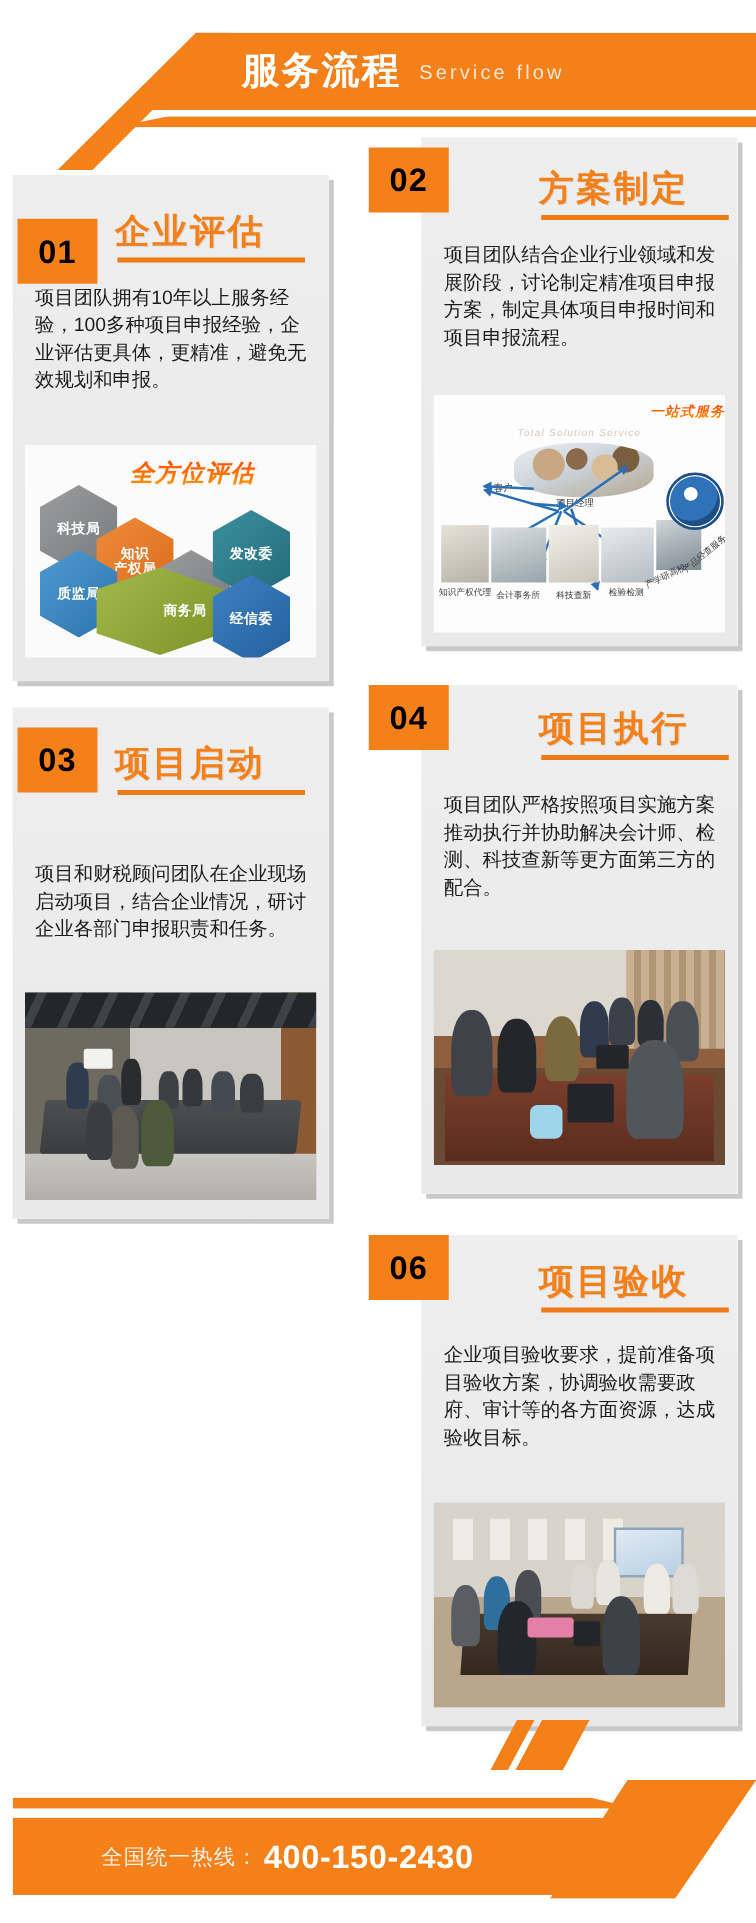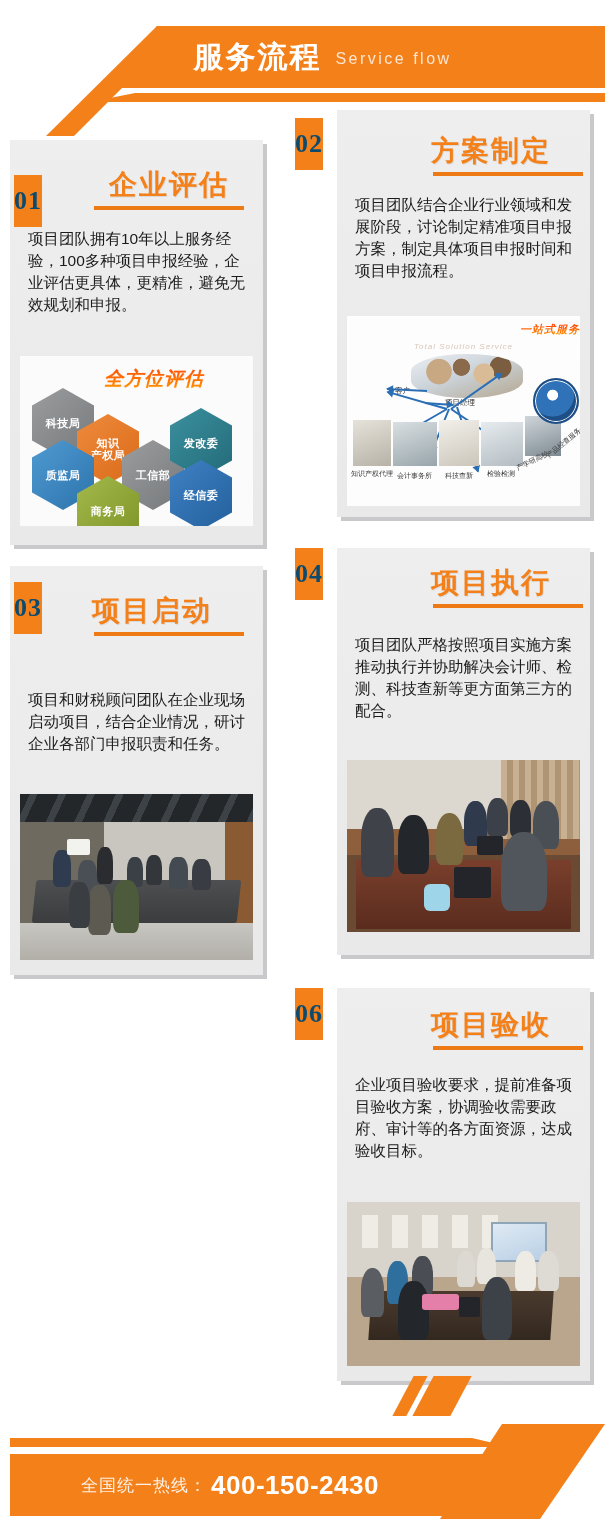--- a/index.html
+++ b/index.html
@@ -48,27 +48,26 @@
   }
 
   
   .card{position:absolute;}
   .card-body{
     position:absolute;left:0;top:0;
     background:linear-gradient(180deg,#eeeeef 0%,#e9e9ea 100%);
     box-shadow:4px 4px 0 0 #c9c9cb;
   }
   .badge{
-    position:absolute;width:28px;height:52px;
-    background:#F4801A;
-    color:#0c4a6e;font-size:26px;font-weight:bold;
+    position:absolute;width:64px;height:52px;
+    background:#F4801A;
+    color:#000000;font-size:26px;font-weight:bold;
     display:flex;align-items:center;justify-content:center;
     letter-spacing:1px;
     z-index:5;
-    font-family:Liberation Serif, serif;
   }
   .card-title{
     position:absolute;
     color:#F4801A;font-size:28px;font-weight:bold;letter-spacing:2px;
     white-space:nowrap;
     text-shadow:1px 1px 0 rgba(0,0,0,.08);
   }
   .title-rule{
     position:absolute;height:4px;background:#EE7A15;
   }
@@ -234,40 +233,40 @@
     <div class="hdr-line"></div>
     <div class="hdr-text">
       <span class="hdr-cn">服务流程</span>
       <span class="hdr-en">Service flow</span>
     </div>
   </div>
 
   <div class="card" style="left:10px;top:140px;width:258px;height:410px;">
     <div class="card-body" style="width:253px;height:405px;"></div>
     <div class="badge" style="left:4px;top:19px;margin-top:16px;">01</div>
-    <div class="card-title" style="left:82px;top:26px;margin-left:17px;">企业评估</div>
+    <div class="card-title" style="left:82px;top:26px;">企业评估</div>
     <div class="title-rule" style="left:84px;top:66px;width:150px;"></div>
     <div class="card-desc" style="left:18px;top:88px;width:218px;">项目团队拥有10年以上服务经验，100多种项目申报经验，企业评估更具体，更精准，避免无效规划和申报。</div>
 
     <div class="hexwrap" style="left:10px;top:216px;width:233px;height:170px;">
       <div class="hex-title" style="left:84px;top:10px;">全方位评估</div>
       <div class="hex" style="left:12px;top:32px;background:linear-gradient(135deg,#9b9d9f,#76797b);">
           <span>科技局</span>
         </div>
       <div class="hex" style="left:57px;top:58px;background:linear-gradient(135deg,#ef8b3c,#d96a19);">
           <span style="white-space:pre-line">知识
 产权局</span>
         </div>
       <div class="hex" style="left:12px;top:84px;background:linear-gradient(135deg,#4f9ad2,#2d73ac);">
           <span>质监局</span>
         </div>
       <div class="hex" style="left:102px;top:84px;background:linear-gradient(135deg,#9b9d9f,#76797b);">
           <span>工信部</span>
         </div>
-      <div class="hex" style="left:57px;top:120px;background:linear-gradient(135deg,#a3b94b,#7d9327);">
+      <div class="hex" style="left:57px;top:98px;background:linear-gradient(135deg,#a3b94b,#7d9327);padding-left:40px;">
           <span>商务局</span>
         </div>
       <div class="hex" style="left:150px;top:52px;background:linear-gradient(135deg,#3b909e,#236a79);">
           <span>发改委</span>
         </div>
       <div class="hex" style="left:150px;top:104px;background:linear-gradient(135deg,#3f81c4,#23609c);">
           <span>经信委</span>
         </div>
     </div>
   </div>

